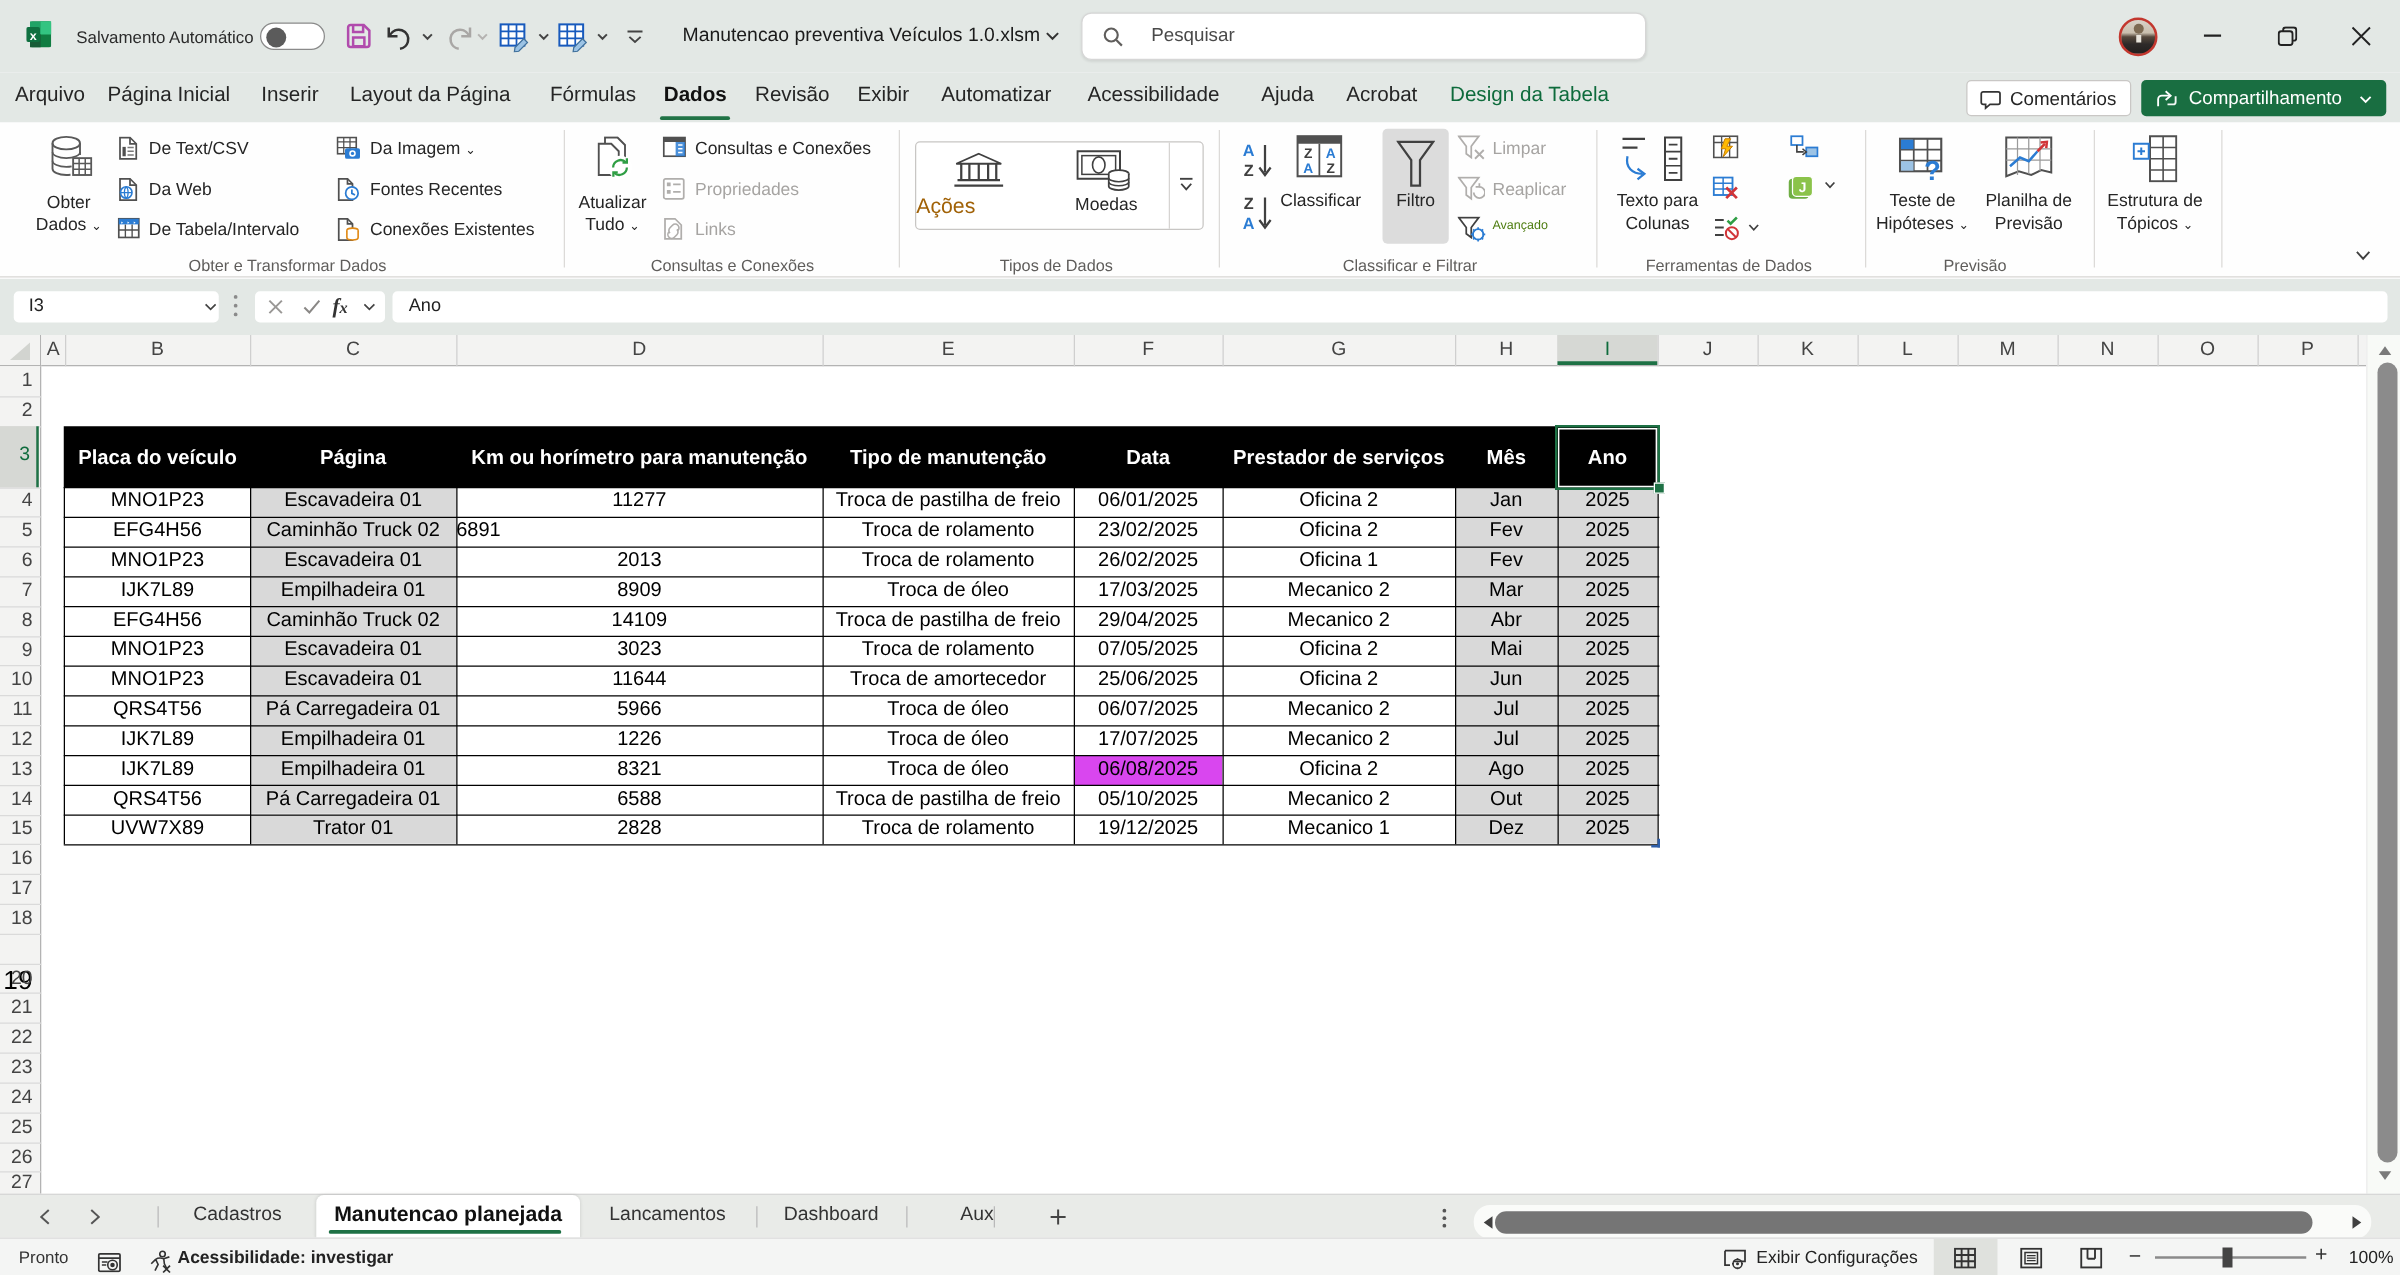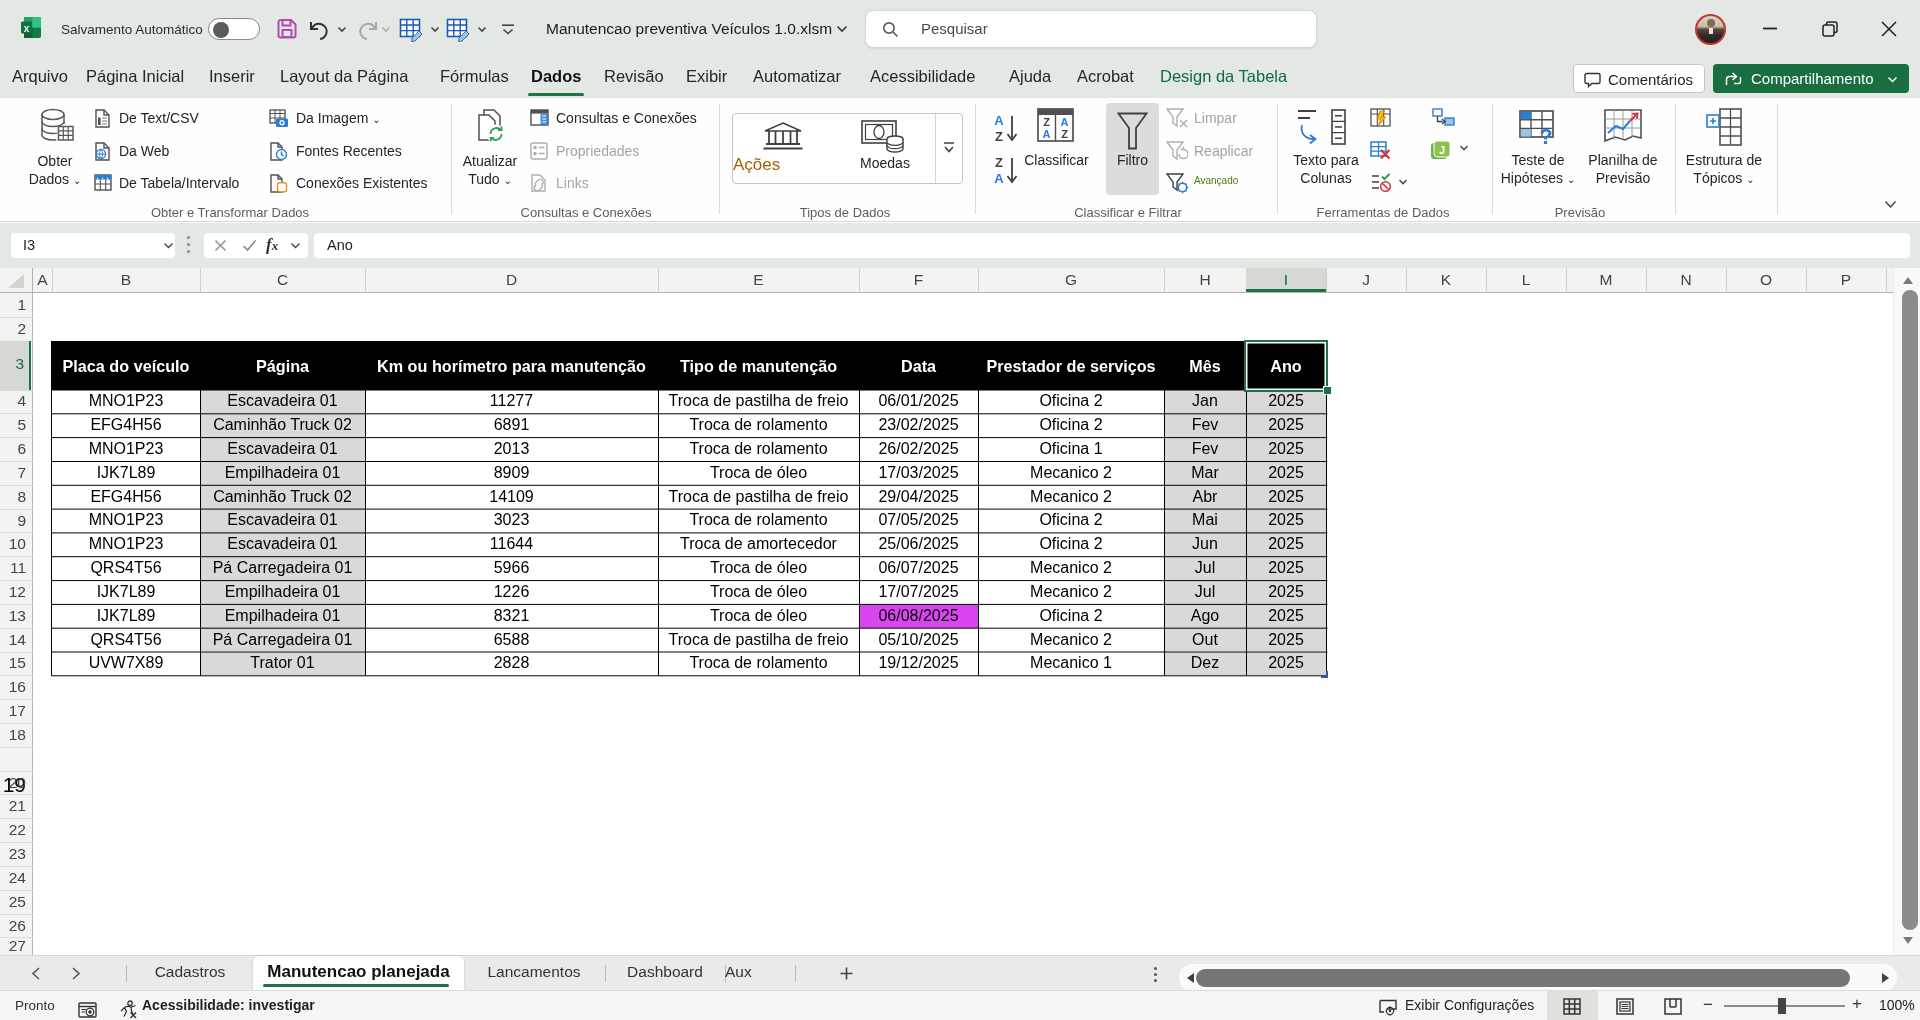--- a/index.html
+++ b/index.html
@@ -553,21 +553,21 @@
       <div class="abs" style="left:1246px;top:121.5px;width:80px;height:23.8px;background:#d9d9d9">
           <div class="t" style="left:0;top:2.9px;width:80px;text-align:center;font-size:16px;color:#000">2025</div>
         </div>
       <div class="abs" style="left:52px;top:145.3px;width:148px;height:23.8px;background:#fff">
           <div class="t" style="left:0;top:2.9px;width:148px;text-align:center;font-size:16px;color:#000">EFG4H56</div>
         </div>
       <div class="abs" style="left:200px;top:145.3px;width:165px;height:23.8px;background:#d9d9d9">
           <div class="t" style="left:0;top:2.9px;width:165px;text-align:center;font-size:16px;color:#000">Caminhão Truck 02</div>
         </div>
       <div class="abs" style="left:365px;top:145.3px;width:293px;height:23.8px;background:#fff">
-          <div class="t" style="left:0;top:2.9px;width:293px;text-align:center;font-size:16px;color:#000">6891</div>
+          <div class="t" style="left:0;top:2.9px;width:293px;text-align:left;font-size:16px;color:#000">6891</div>
         </div>
       <div class="abs" style="left:658px;top:145.3px;width:201px;height:23.8px;background:#fff">
           <div class="t" style="left:0;top:2.9px;width:201px;text-align:center;font-size:16px;color:#000">Troca de rolamento</div>
         </div>
       <div class="abs" style="left:859px;top:145.3px;width:119px;height:23.8px;background:#fff">
           <div class="t" style="left:0;top:2.9px;width:119px;text-align:center;font-size:16px;color:#000">23/02/2025</div>
         </div>
       <div class="abs" style="left:978px;top:145.3px;width:186px;height:23.8px;background:#fff">
           <div class="t" style="left:0;top:2.9px;width:186px;text-align:center;font-size:16px;color:#000">Oficina 2</div>
         </div>
@@ -866,21 +866,21 @@
     <div class="abs" style="left:126px;top:9px;width:1px;height:17px;background:#b9b9b9"></div>
     <div class="t" style="left:126px;top:7px;width:128px;text-align:center;font-size:15.5px;color:#333">Cadastros</div>
     <div class="abs" style="left:253px;top:0;width:211px;height:35px;background:#fff;border-radius:6px 6px 0 0;box-shadow:0 0 3px rgba(0,0,0,.15)">
       <div class="t" style="left:0;top:6px;width:211px;text-align:center;font-size:17px;font-weight:bold;color:#111">Manutencao planejada</div>
       <div class="abs" style="left:10px;top:28px;width:186px;height:3px;background:#1e7145;border-radius:2px"></div>
     </div>
     <div class="t" style="left:464px;top:7px;width:140px;text-align:center;font-size:15.5px;color:#333">Lancamentos</div>
     <div class="abs" style="left:605px;top:9px;width:1px;height:17px;background:#b9b9b9"></div>
     <div class="t" style="left:605px;top:7px;width:120px;text-align:center;font-size:15.5px;color:#333">Dashboard</div>
     <div class="abs" style="left:725px;top:9px;width:1px;height:17px;background:#b9b9b9"></div>
-    <div class="t" style="left:725px;top:7px;width:70px;text-align:left;font-size:15.5px;color:#333">Aux</div>
+    <div class="t" style="left:725px;top:7px;width:70px;text-align:right;font-size:15.5px;color:#333">Aux</div>
     <div class="abs" style="left:795px;top:9px;width:1px;height:17px;background:#b9b9b9"></div>
     <svg class="abs" style="left:839px;top:10px" width="15" height="15" viewBox="0 0 15 15">
         <path d="M7.5 1.5 V13.5 M1.5 7.5 H13.5" stroke="#444" stroke-width="1.6"></path>
       </svg>
 
     <div class="abs" style="left:1154px;top:11px;width:3px;height:3px;background:#555;border-radius:50%"></div>
     <div class="abs" style="left:1154px;top:17px;width:3px;height:3px;background:#555;border-radius:50%"></div>
     <div class="abs" style="left:1154px;top:23px;width:3px;height:3px;background:#555;border-radius:50%"></div>
 
     <div class="abs" style="left:1179px;top:8px;width:718px;height:27px;background:#fafbf9;border-radius:13px">

